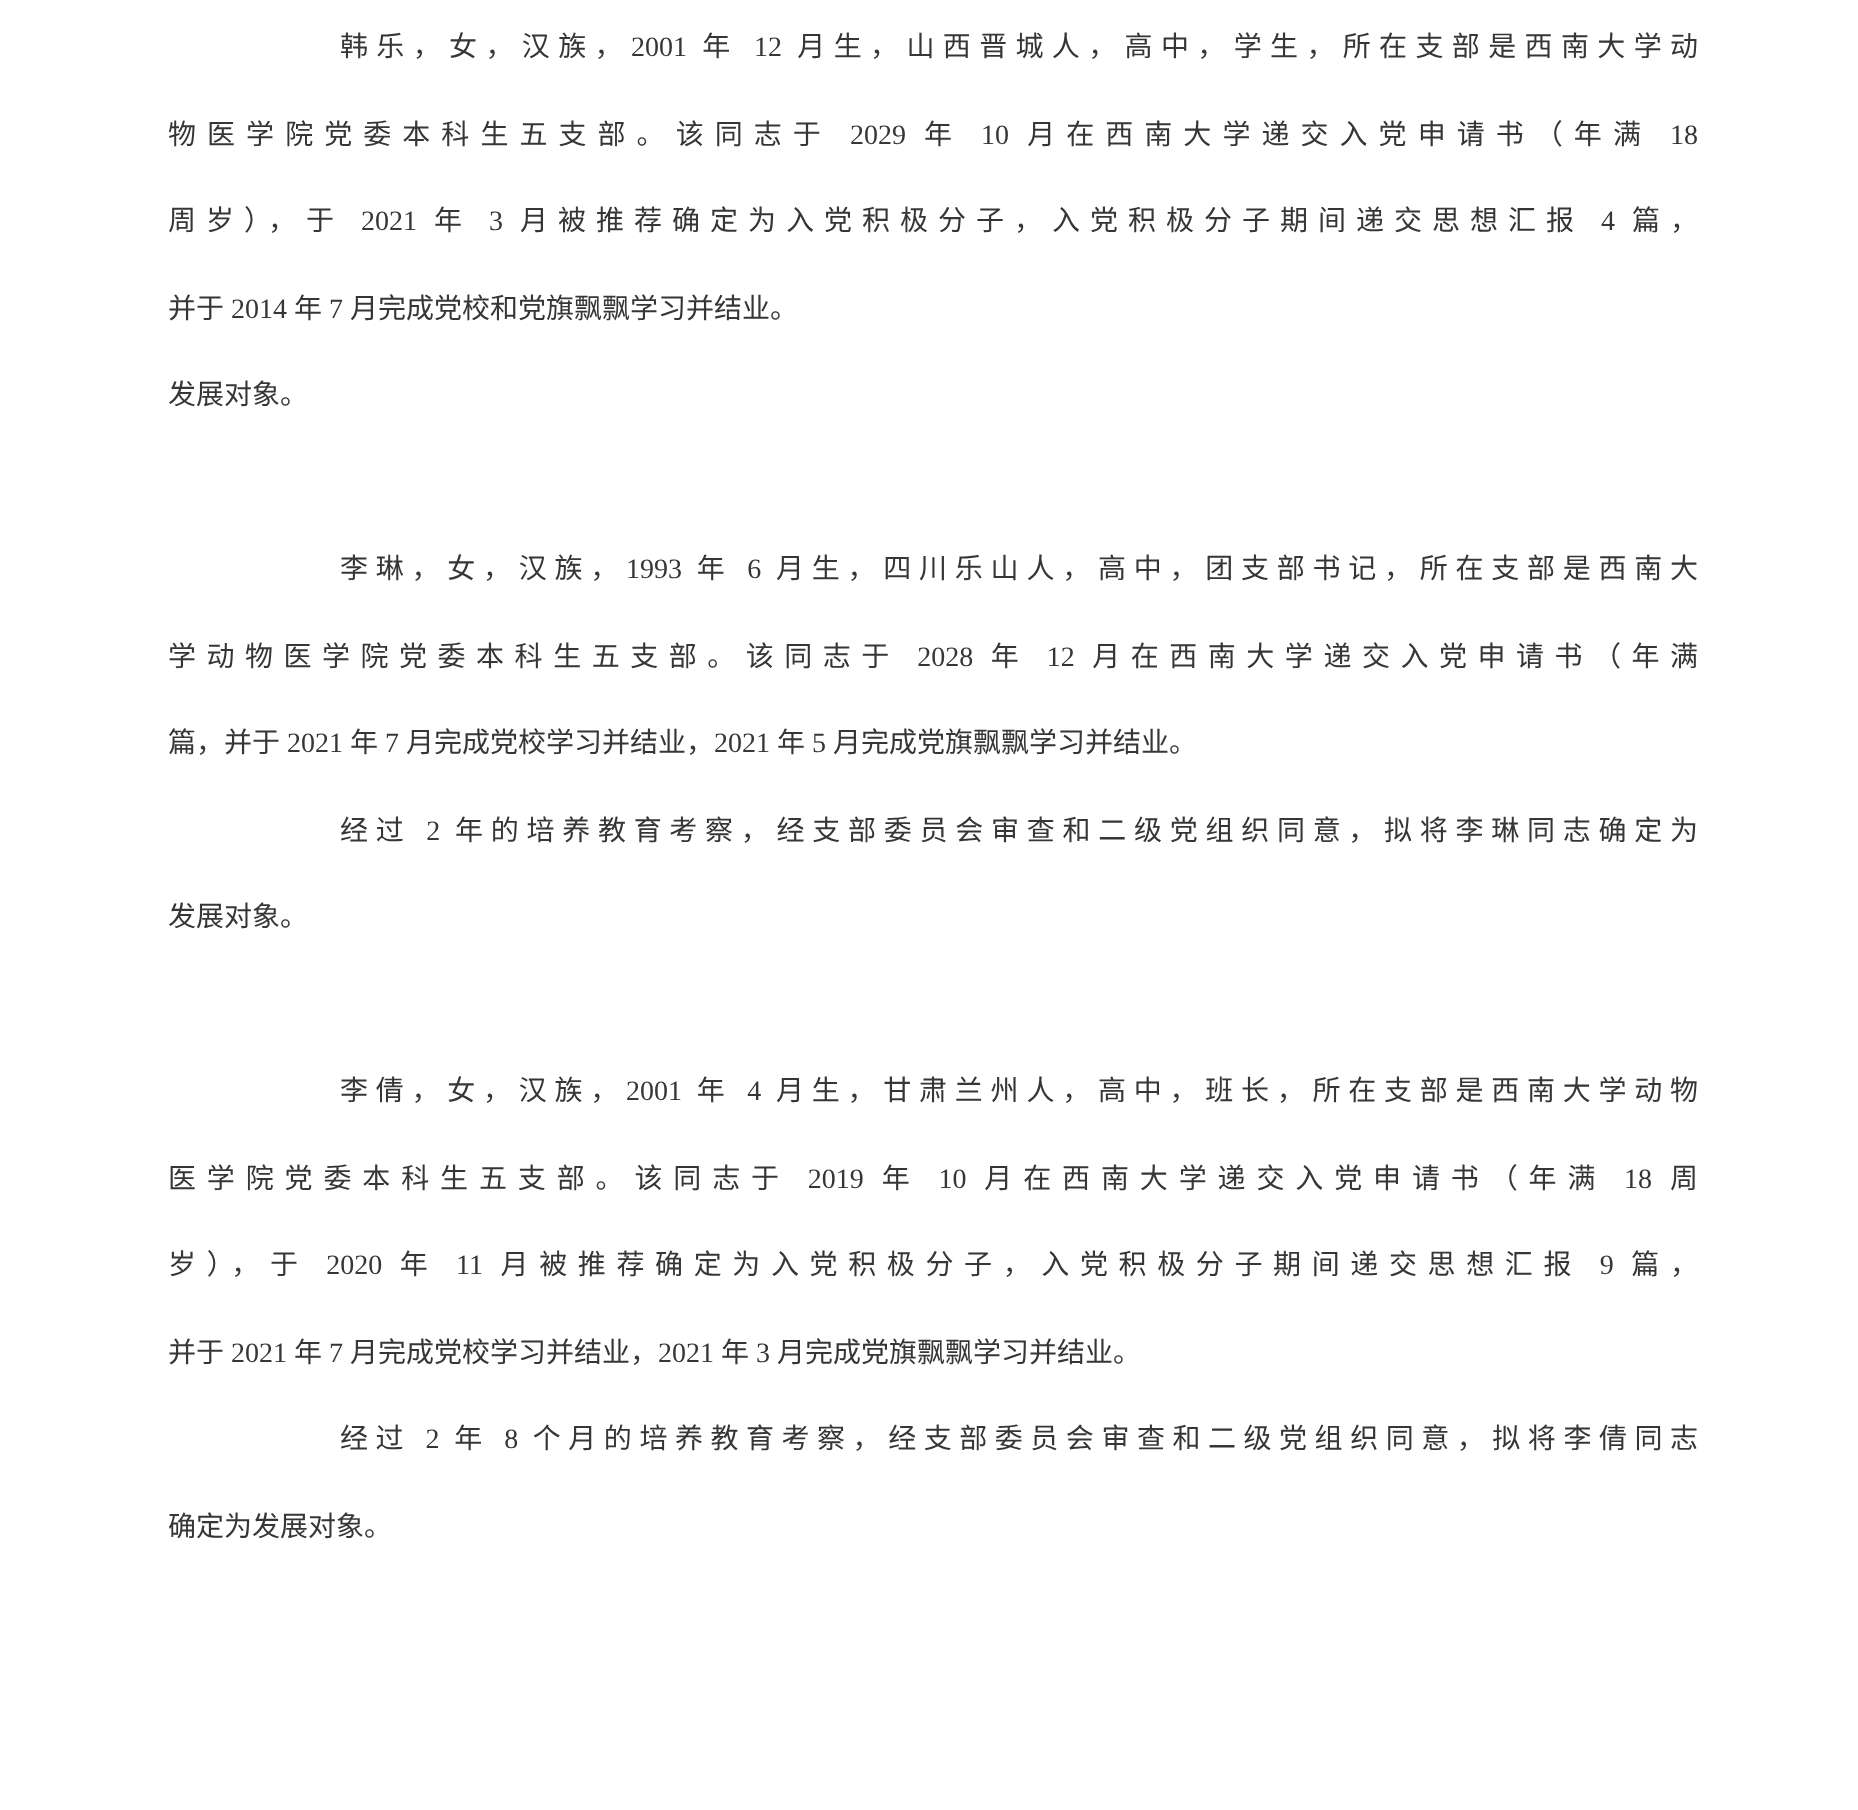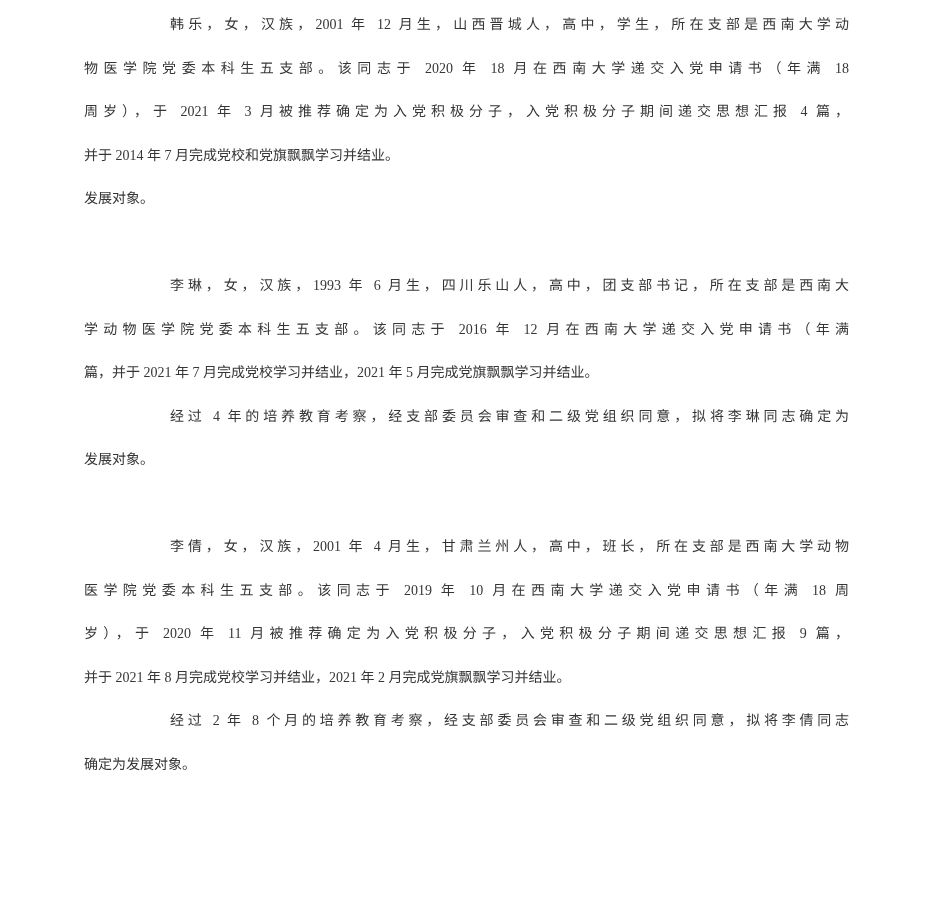--- a/index.html
+++ b/index.html
@@ -40,40 +40,40 @@
     text-align-last: left;
   }
 </style>
 </head>
 <body style="background: rgb(255, 255, 255);">
 
 <div class="doc">
   <div id="doc-body" style="color: rgb(54, 54, 54);">
       <div class="para">
         <div class="line first">韩乐，女，汉族，2001 年 12 月生，山西晋城人，高中，学生，所在支部是西南大学动</div>
-        <div class="line">物医学院党委本科生五支部。该同志于 2020 年 18 月在西南大学递交入党申请书（年满 18</div>
+        <div class="line">物医学院党委本科生五支部。该同志于 2029 年 10 月在西南大学递交入党申请书（年满 18</div>
         <div class="line">周岁），于 2021 年 3 月被推荐确定为入党积极分子，入党积极分子期间递交思想汇报 4 篇，</div>
         <div class="line last">并于 2014 年 7 月完成党校和党旗飘飘学习并结业。</div>
       </div>
       <div class="para gap-after">
         <div class="line last">发展对象。</div>
       </div>
       <div class="para">
         <div class="line first">李琳，女，汉族，1993 年 6 月生，四川乐山人，高中，团支部书记，所在支部是西南大</div>
-        <div class="line">学动物医学院党委本科生五支部。该同志于 2016 年 12 月在西南大学递交入党申请书（年满</div>
+        <div class="line">学动物医学院党委本科生五支部。该同志于 2028 年 12 月在西南大学递交入党申请书（年满</div>
         <div class="line last">篇，并于 2021 年 7 月完成党校学习并结业，2021 年 5 月完成党旗飘飘学习并结业。</div>
       </div>
       <div class="para gap-after">
-        <div class="line first">经过 4 年的培养教育考察，经支部委员会审查和二级党组织同意，拟将李琳同志确定为</div>
+        <div class="line first">经过 2 年的培养教育考察，经支部委员会审查和二级党组织同意，拟将李琳同志确定为</div>
         <div class="line last">发展对象。</div>
       </div>
       <div class="para">
         <div class="line first">李倩，女，汉族，2001 年 4 月生，甘肃兰州人，高中，班长，所在支部是西南大学动物</div>
         <div class="line">医学院党委本科生五支部。该同志于 2019 年 10 月在西南大学递交入党申请书（年满 18 周</div>
         <div class="line">岁），于 2020 年 11 月被推荐确定为入党积极分子，入党积极分子期间递交思想汇报 9 篇，</div>
-        <div class="line last">并于 2021 年 8 月完成党校学习并结业，2021 年 2 月完成党旗飘飘学习并结业。</div>
+        <div class="line last">并于 2021 年 7 月完成党校学习并结业，2021 年 3 月完成党旗飘飘学习并结业。</div>
       </div>
       <div class="para">
         <div class="line first">经过 2 年 8 个月的培养教育考察，经支部委员会审查和二级党组织同意，拟将李倩同志</div>
         <div class="line last">确定为发展对象。</div>
       </div>
     </div>
 </div>
 
 </body></html>

